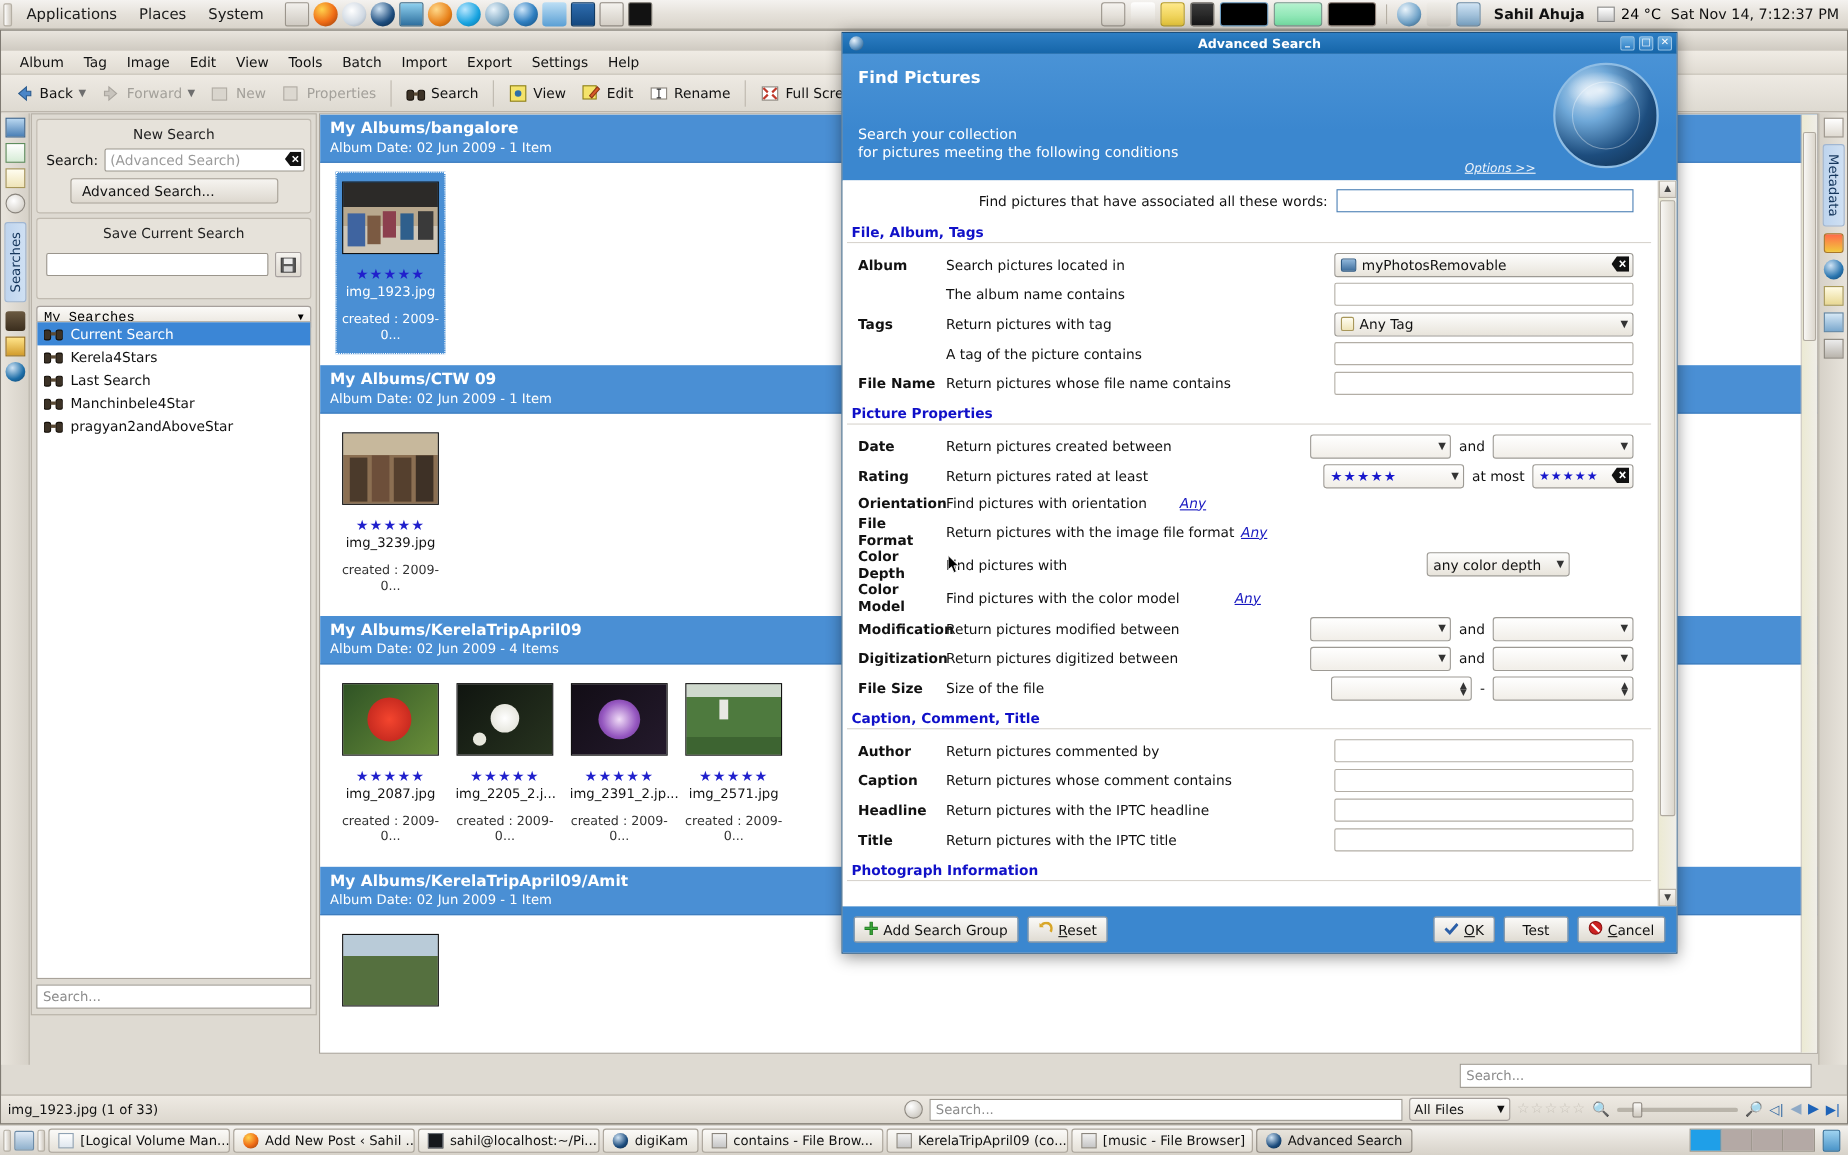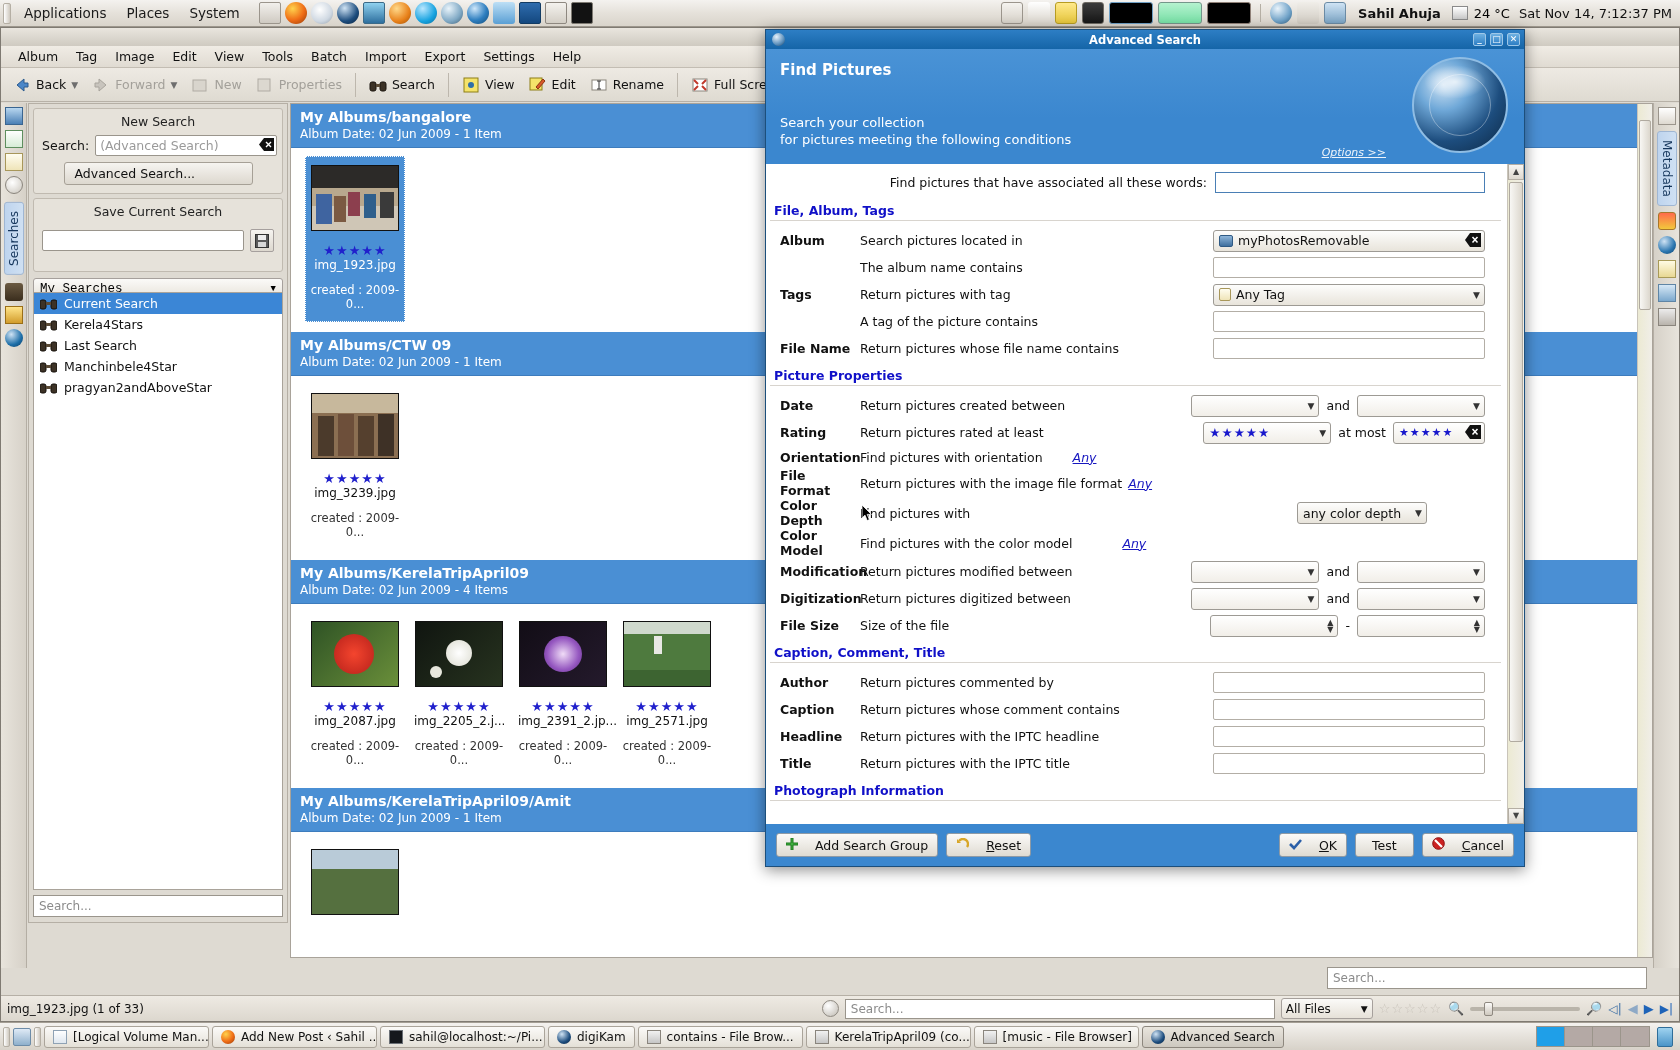--- a/index.html
+++ b/index.html
@@ -177,21 +177,21 @@
   #dlg-title .wbtns{ position:absolute; right:4px; display:flex; gap:4px; }
   .wbtn{ width:13px;height:13px; border:1px solid #9dc7e8; border-radius:2px;
     background:linear-gradient(to bottom,#6fb1e2,#2d7ec4); color:#fff; font-size:9px;
     line-height:11px; text-align:center;}
   #dlg-hero{
     height:115px; background:linear-gradient(to bottom,#4a93d6 0%,#3b87cf 60%,#3b87cf 100%);
     color:#fff; position:relative; padding:12px 14px 0;
   }
   #hero-title{ font-size:15px; font-weight:bold; }
   #hero-sub{ position:absolute; left:14px; top:65px; font-size:13px; line-height:17px;}
-  #hero-options{ position:absolute; right:138px; bottom:5px; font-size:11px;
+  #hero-options{ position:absolute; right:128px; bottom:5px; font-size:11px;
       text-decoration:underline; font-style:italic; color:#eef4fb;}
   #hero-logo{
     position:absolute; right:16px; top:8px; width:96px;height:96px; border-radius:50%;
     background:radial-gradient(circle at 32% 28%, #cfe3f4 0%, #6fa8d8 28%, #1d4d7e 62%, #0c2742 100%);
     border:2px solid #8fbde4; overflow:hidden;
   }
   #hero-logo .sheen{ position:absolute; left:10px; top:6px; width:62px;height:34px;
       background:radial-gradient(ellipse at center,rgba(255,255,255,.75),rgba(255,255,255,0) 70%);
       border-radius:50%;}
   #hero-logo .ring{ position:absolute; left:50%; top:50%; transform:translate(-50%,-50%);
@@ -239,21 +239,21 @@
   .lnk{ color:#1818c0; text-decoration:underline; font-style:italic; font-size:12.5px;}
   .andtxt{ font-size:12.5px; color:#111; }
   .clearbtn{ width:16px;height:16px; flex:none;}
   .spin{ position:relative; }
   .spin .arrows{ position:absolute; right:4px; top:3px; font-size:8px; line-height:7px; color:#333;}
   #dlg-footer{
     position:absolute; left:0; right:0; bottom:0; height:42px;
     background:#3b87cf; display:flex; align-items:center; padding:0 10px; gap:8px;
   }
   .dbtn{
-    display:flex; align-items:center; gap:17px; height:24px; padding:0 9px;
+    display:flex; align-items:center; gap:5px; height:24px; padding:0 9px;
     border:1px solid #8e9aa5; border-radius:3px; font-size:12.5px; color:#111;
     background:linear-gradient(to bottom,#fbfaf8,#dfdbd2); cursor:default;
   }
   .dbtn u{ text-decoration:underline;}
   #footer-right{ margin-left:auto; display:flex; gap:8px;}
 
   
   #cursor{ position:absolute; left:862px; top:505px; width:11px;height:17px; z-index:60;}
 
   

